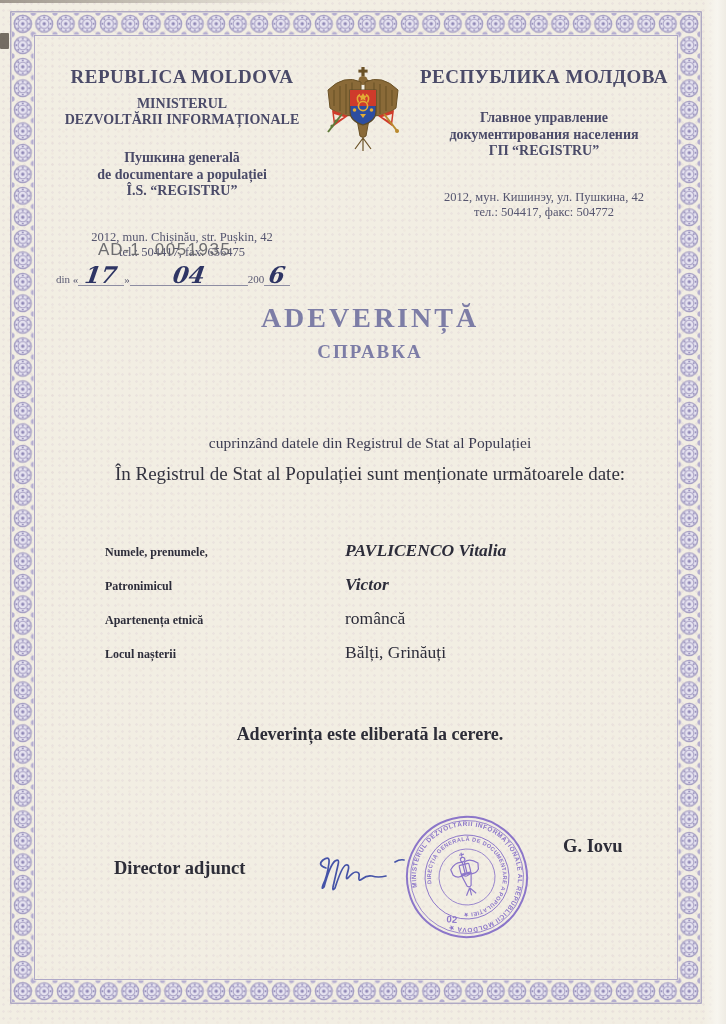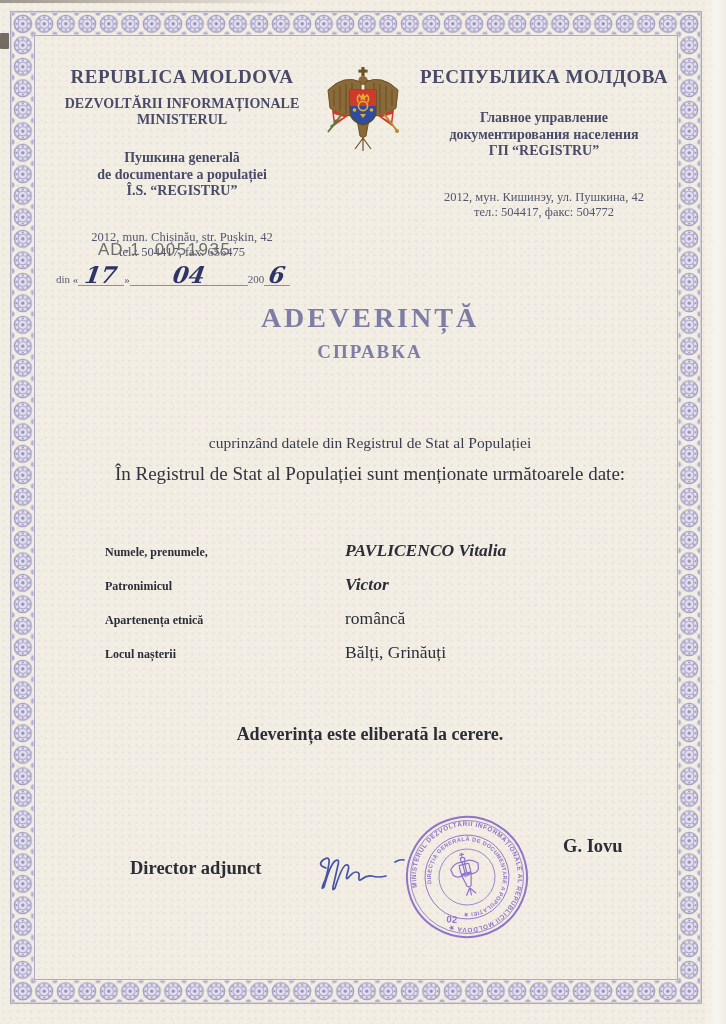--- a/index.html
+++ b/index.html
@@ -74,21 +74,21 @@
   .fields{position:absolute;top:540px;left:105px;width:560px;}
   .frow{display:flex;margin-bottom:13px;align-items:baseline;}
   .flabel{width:240px;font-size:12px;font-weight:bold;color:#2d2d3a;}
   .flabel.spaced{word-spacing:16px;}
   .fvalue{font-size:17.5px;color:#2d2d3a;}
   .fvalue.bi{font-weight:bold;font-style:italic;}
   .note{position:absolute;top:724px;left:0;width:740px;text-align:center;
     font-size:18px;font-weight:bold;color:#2d2d38;}
 
   
-  .footer-title{position:absolute;top:858px;left:130px;
+  .footer-title{position:absolute;top:858px;left:114px;
     font-size:18.5px;font-weight:bold;color:#2d2d38;}
   .footer-name{position:absolute;top:836px;left:563px;
     font-size:18.5px;font-weight:bold;color:#2d2d38;}
   .signature{position:absolute;top:842px;left:312px;}
   .stamp{position:absolute;top:812px;left:402px;opacity:.88;transform:rotate(-14deg);}
 </style>
 </head>
 <body>
 
 <div class="paper">
@@ -123,22 +123,22 @@
     <rect x="34.5" y="35.5" width="643" height="944" fill="none" stroke="#a7a0c4" stroke-width="0.9"></rect>
   </svg>
 
   <div class="scan-topline"></div>
   <div class="scan-mark"></div>
   <div class="scan-edge-right"></div>
 
   <div class="header">
     <div class="hcol">
       <div class="country">REPUBLICA MOLDOVA</div>
+      <div class="min">MINISTERUL</div>
       <div class="min">DEZVOLTĂRII INFORMAȚIONALE</div>
-      <div class="min">MINISTERUL</div>
       <div class="dept">
         <div>Пушкина generală</div>
         <div>de documentare a populației</div>
         <div>Î.S. “REGISTRU”</div>
       </div>
       <div class="addr">
         <div>2012, mun. Chișinău, str. Pușkin, 42</div>
         <div>tel.: 504417, fax: 656475</div>
       </div>
     </div>

